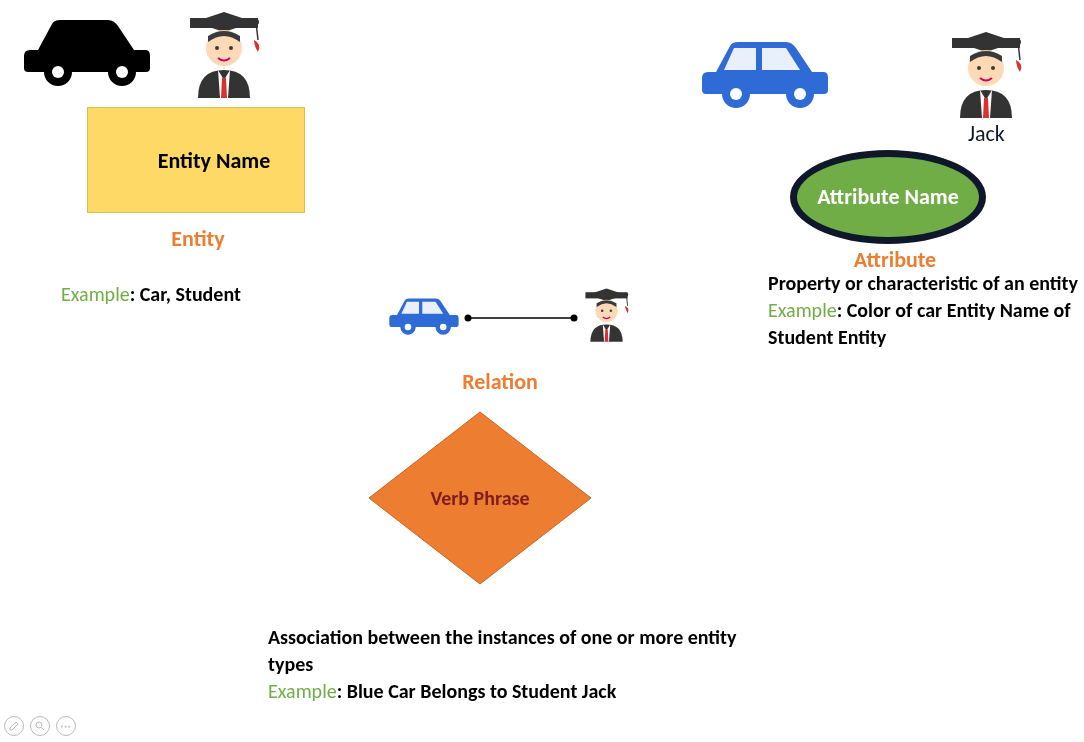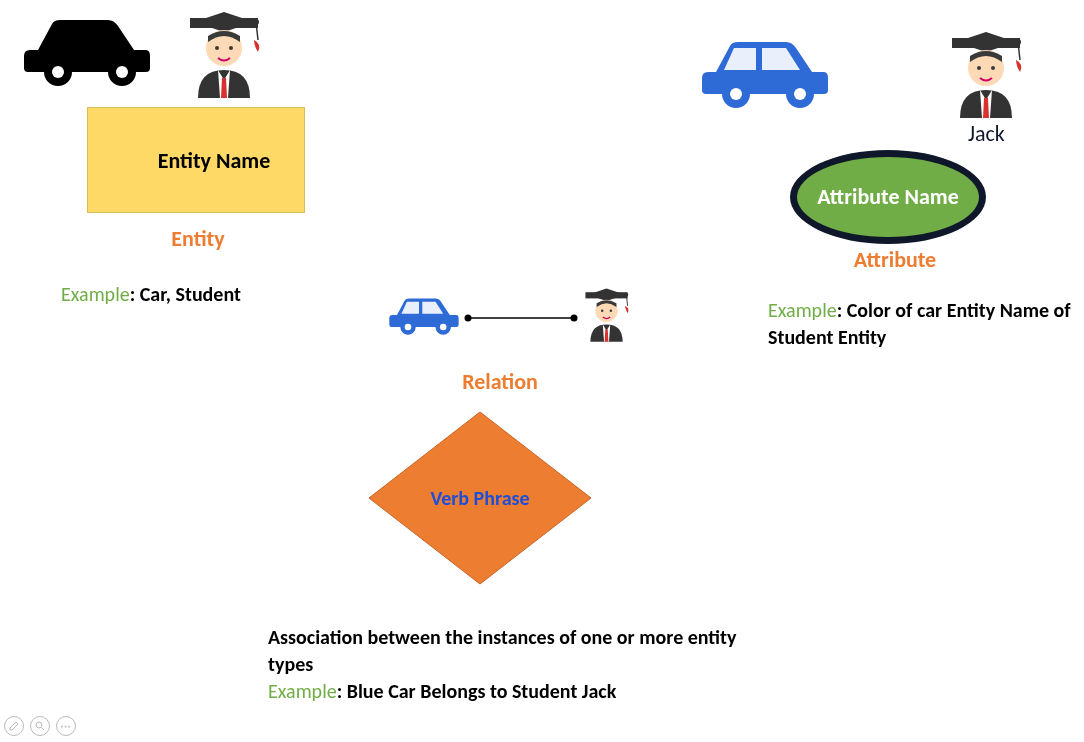--- a/index.html
+++ b/index.html
@@ -64,21 +64,21 @@
   .diamond svg { position: absolute; top: 0; left: 0; }
   .diamond-text {
     position: absolute;
     top: 0; left: 0; right: 0; bottom: 0;
     display: flex;
     align-items: center;
     justify-content: center;
     text-align: center;
     font-weight: bold;
     font-size: 20px;
-    color: #1d4ed8;
+    color: #7f1d1d;
   }
   .bottom-icons {
     color: #bbb;
     display: flex;
     gap: 6px;
     align-items: center;
   }
   .bottom-icons .circ {
     width: 20px; height: 20px;
     border: 1.5px solid #bbb;
@@ -163,21 +163,21 @@
 
 <div class="abs jack-label" style="left:968px; top:120px;">Jack</div>
 
 <div class="abs attr-ellipse" style="left:790px; top:150px; width:196px; height:94px; line-height:1.2;">
   <span style="padding:0 10px;">Attribute Name</span>
 </div>
 
 <div class="abs section-label" style="left:840px; top:246px; width:110px;">Attribute</div>
 
 <div class="abs desc" style="left:768px; top:270px; width:310px;">
-  <br>
+  <span>Property or characteristic of an entity</span><br>
   <span class="example-label">Example</span><span>: Color of car Entity Name of Student Entity</span>
 </div>
 
 <div class="abs" style="left:386px; top:284px;">
   <svg width="260" height="70" viewBox="0 0 260 70">
 
     <g transform="translate(0,10) scale(0.55)">
       <path d="M20 38 L34 12 Q36 8 42 8 L90 8 Q96 8 100 14 L116 38 L128 38 Q132 38 132 44 L132 56 Q132 60 128 60 L118 60 A14 14 0 0 1 90 60 L54 60 A14 14 0 0 1 26 60 L10 60 Q6 60 6 56 L6 44 Q6 38 12 38 Z" fill="#2e6bd6"></path>
       <path d="M38 14 L60 14 L60 36 L28 36 Z" fill="#fff" opacity="0.9"></path>
       <path d="M66 14 L90 14 L104 36 L66 36 Z" fill="#fff" opacity="0.9"></path>

